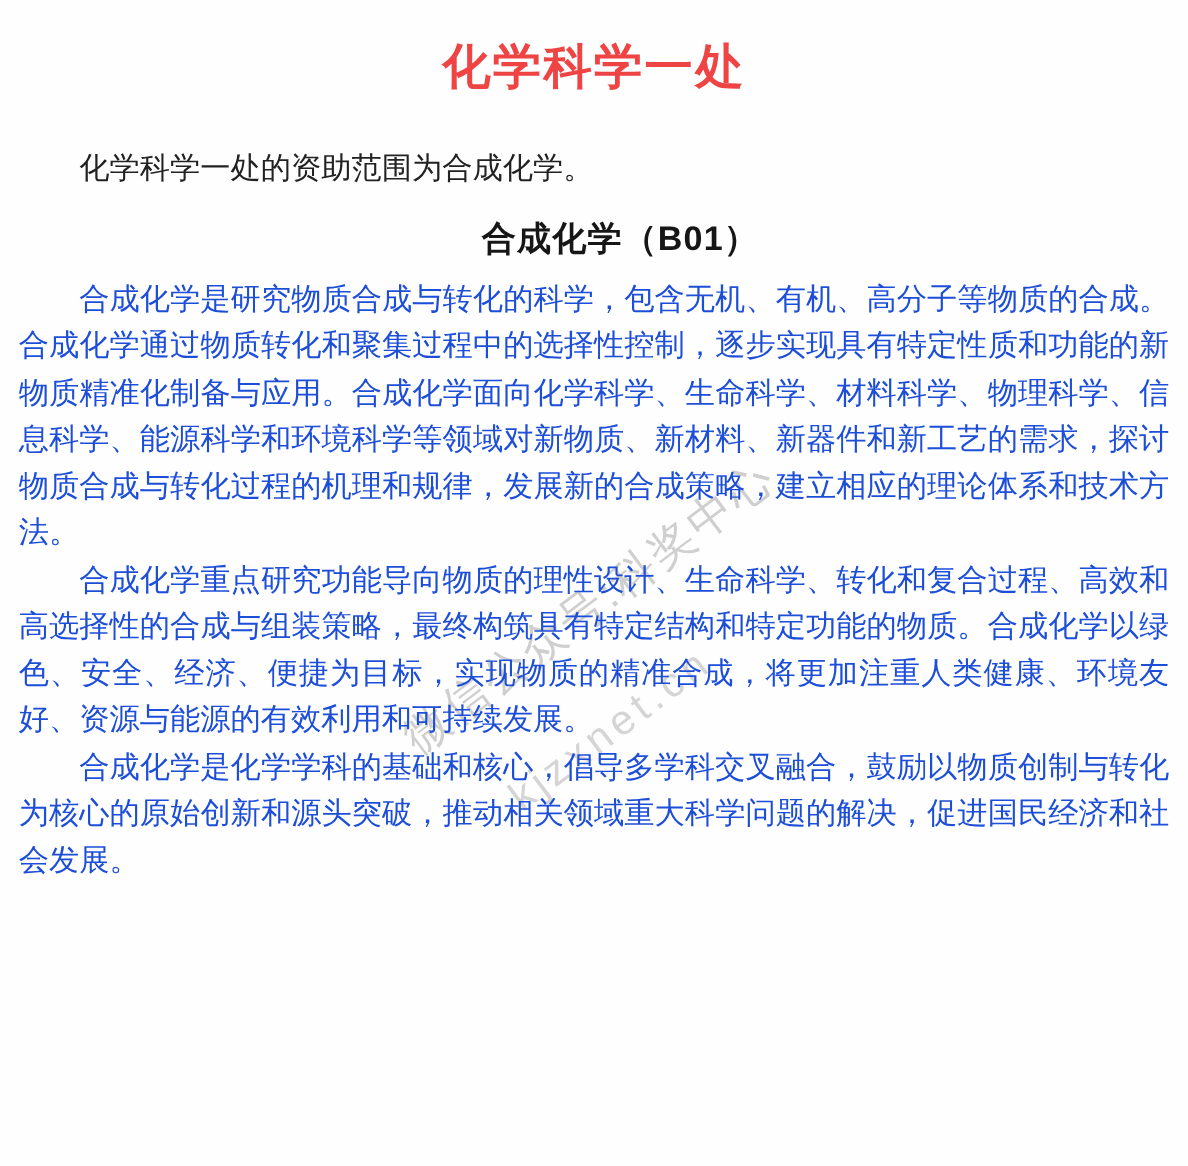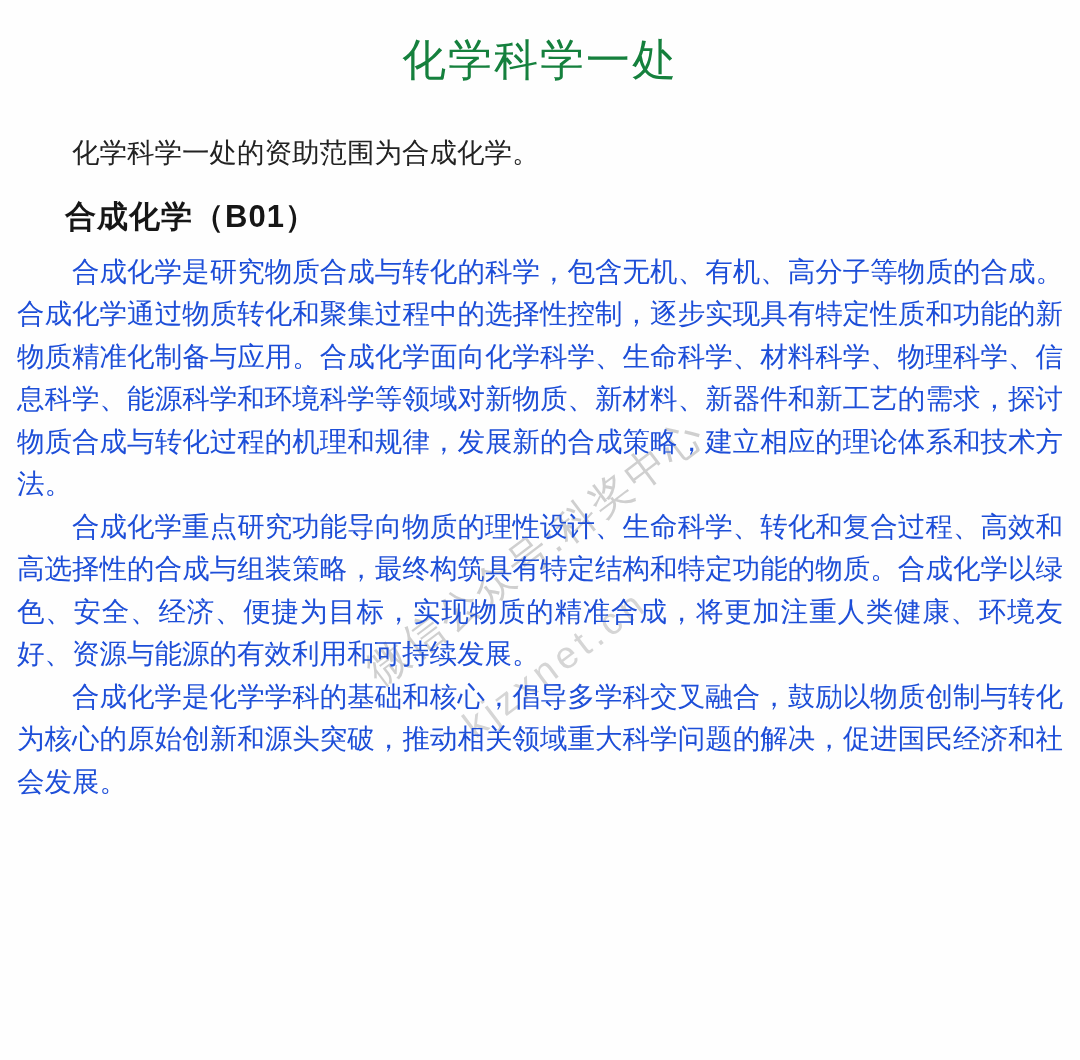--- a/index.html
+++ b/index.html
@@ -19,41 +19,42 @@
   }
   .doc {
     position: relative;
     z-index: 2;
     padding: 34px 17px 10px 17px;
   }
   .doc-title {
     margin: 0;
     font-size: 44px;
     line-height: 54px;
-    font-weight: 400;
+    font-weight: 700;
     text-align: center;
     letter-spacing: 2px;
-    color: #15803d;
+    color: #ef4444;
     font-family: "Liberation Serif", "DejaVu Serif", serif;
   }
   .intro {
     margin: 44px 0 0 0;
     font-size: 27.5px;
     line-height: 42.5px;
     text-indent: 2em;
     color: #222222;
   }
   .section-heading {
     margin: 22px 0 14px 48px;
     font-size: 31px;
     line-height: 40px;
     font-weight: 700;
     color: #161616;
     letter-spacing: 1px;
     font-family: "Liberation Sans", "DejaVu Sans", sans-serif;
+    text-align: center;
   }
   .body-para {
     margin: 0;
     font-size: 27.5px;
     line-height: 42.5px;
     text-indent: 2em;
     text-align: justify;
     color: #1d4ed8;
     overflow-wrap: break-word;
   }

